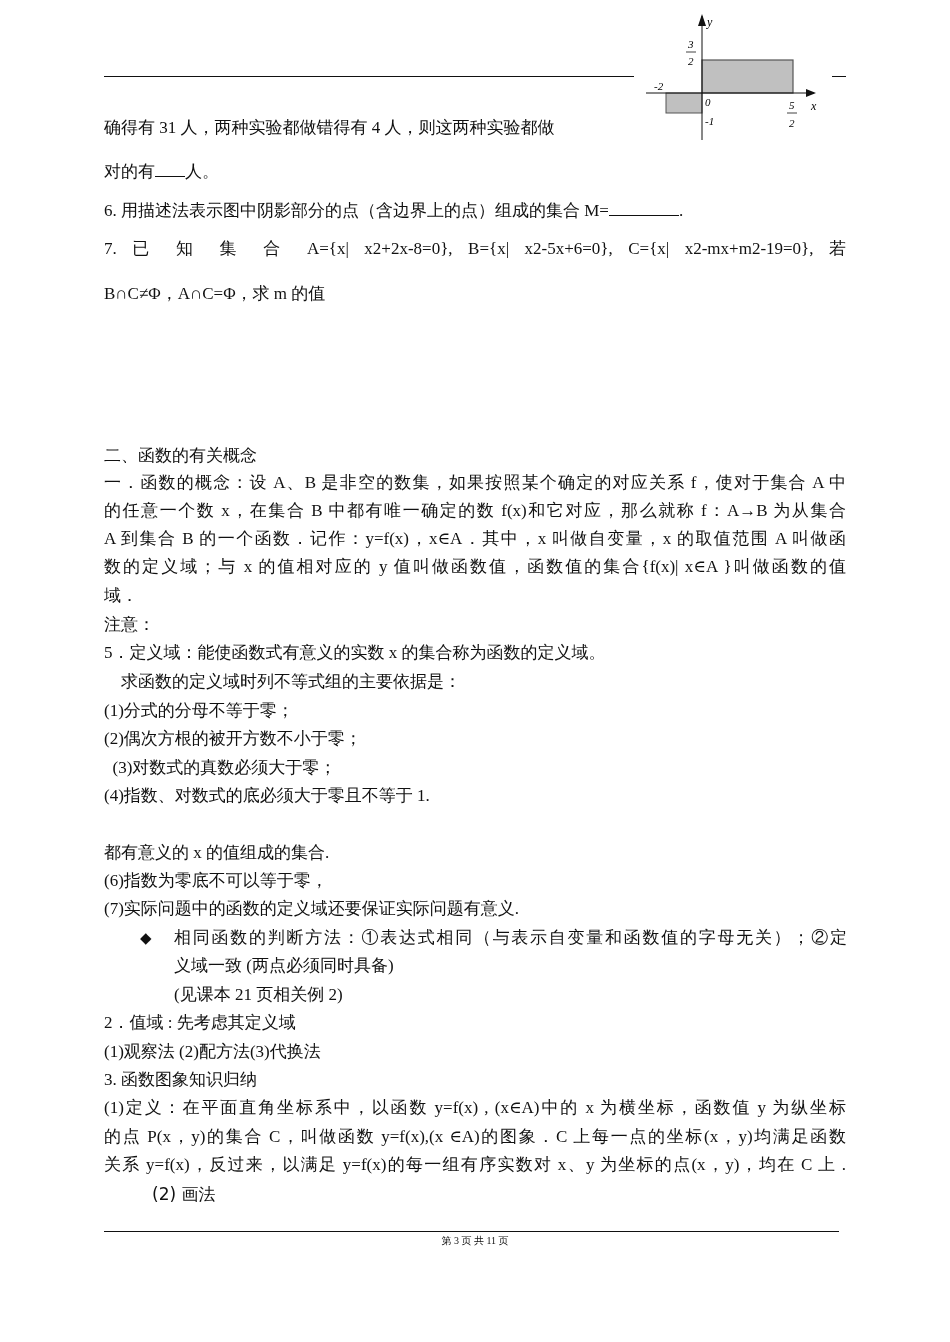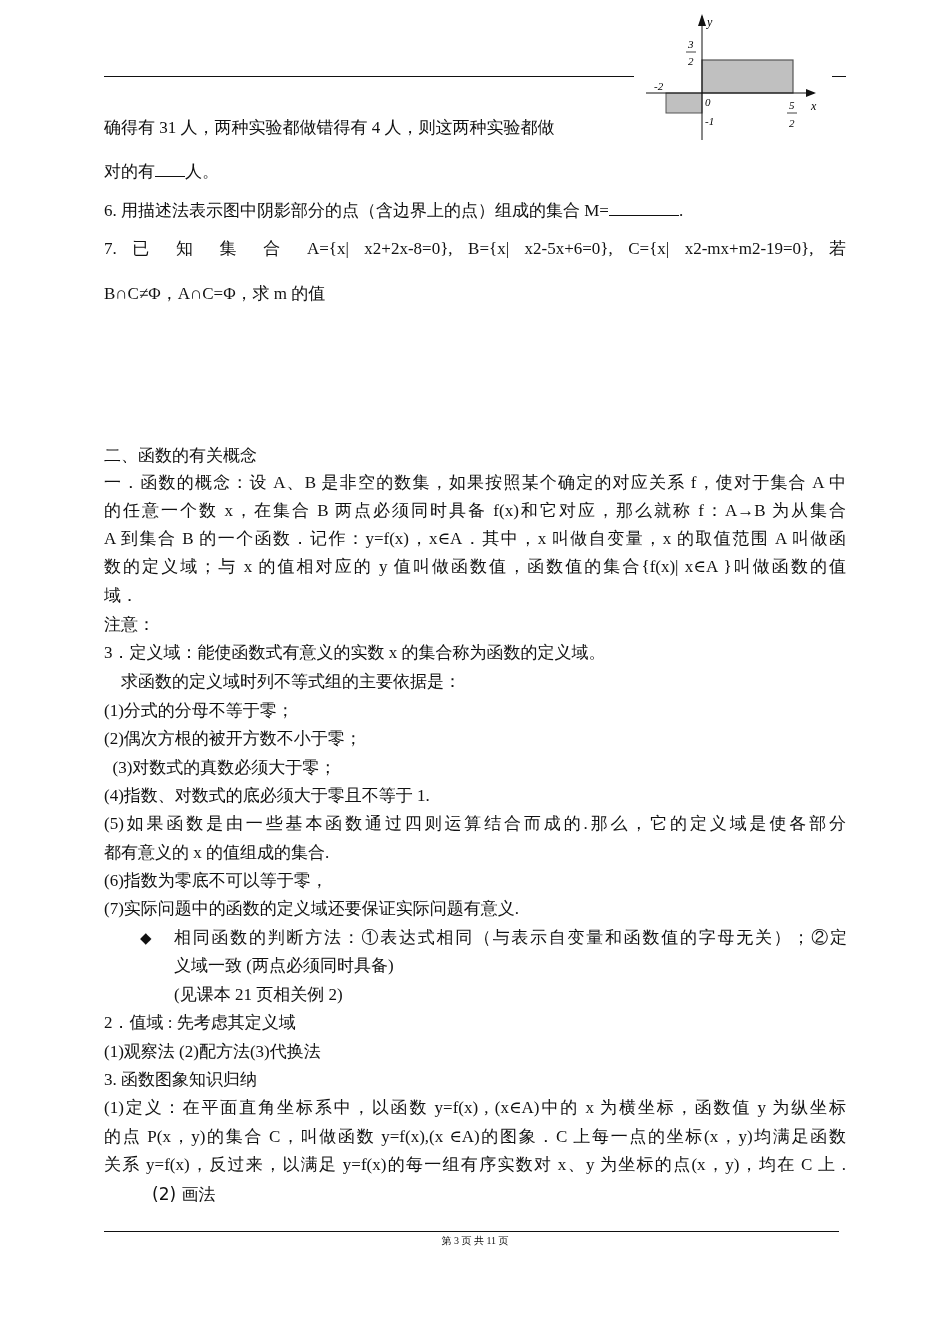--- a/index.html
+++ b/index.html
@@ -62,34 +62,33 @@
   <div class="line" style="top:199px;">
     <span>6. 用描述法表示图中阴影部分的点（含边界上的点）组成的集合 M=</span><span class="blank" style="width:70px;"></span><span>.</span>
   </div>
 
   <div class="line justify" style="top:238px;">7. 已 知 集 合  A={x|  x2+2x-8=0}, B={x|  x2-5x+6=0}, C={x|  x2-mx+m2-19=0},  若</div>
   <div class="line" style="top:283px;">B∩C≠Φ，A∩C=Φ，求 m 的值</div>
 
   <div class="line" style="top:445px;">二、函数的有关概念</div>
 
   <div class="line justify" style="top:472px;">一．函数的概念：设 A、B 是非空的数集，如果按照某个确定的对应关系 f，使对于集合 A 中</div>
-  <div class="line justify" style="top:500px;">的任意一个数 x，在集合 B 两点必须同时具备 f(x)和它对应，那么就称 f：A→B 为从集合</div>
+  <div class="line justify" style="top:500px;">的任意一个数 x，在集合 B 中都有唯一确定的数 f(x)和它对应，那么就称 f：A→B 为从集合</div>
   <div class="line justify" style="top:528px;">A 到集合 B 的一个函数．记作：y=f(x)，x∈A．其中，x 叫做自变量，x 的取值范围 A 叫做函</div>
   <div class="line justify" style="top:556px;">数的定义域；与 x 的值相对应的 y 值叫做函数值，函数值的集合{f(x)| x∈A }叫做函数的值</div>
   <div class="line" style="top:585px;">域．</div>
 
   <div class="line" style="top:614px;">注意：</div>
-  <div class="line" style="top:642px;">3．定义域：能使函数式有意义的实数 x 的集合称为函数的定义域。</div>
+  <div class="line" style="top:642px;">5．定义域：能使函数式有意义的实数 x 的集合称为函数的定义域。</div>
   <div class="line" style="top:671px;margin-left:17px;">求函数的定义域时列不等式组的主要依据是：</div>
 
   <div class="line" style="top:700px;">(1)分式的分母不等于零；</div>
   <div class="line" style="top:728px;">(2)偶次方根的被开方数不小于零；</div>
   <div class="line" style="top:757px; white-space:pre;">  (3)对数式的真数必须大于零；</div>
   <div class="line" style="top:785px;">(4)指数、对数式的底必须大于零且不等于 1.</div>
-  <div class="line justify" style="top:813px;">(5)如果函数是由一些基本函数通过四则运算结合而成的.那么，它的定义域是使各部分</div>
   <div class="line" style="top:842px;">都有意义的 x 的值组成的集合.</div>
   <div class="line" style="top:870px;">(6)指数为零底不可以等于零，</div>
   <div class="line" style="top:898px;">(7)实际问题中的函数的定义域还要保证实际问题有意义.</div>
 
   <div class="bullet-row" style="top:927px; width:707px;">
     <span class="bullet">◆</span>
     <div style="position:absolute; left:34px; top:0; width:673px; text-align:justify; text-align-last:justify;">相同函数的判断方法：①表达式相同（与表示自变量和函数值的字母无关）；②定</div>
   </div>
   <div class="bullet-row" style="top:955px; left:174px;">义域一致 (两点必须同时具备)</div>
   <div class="bullet-row" style="top:984px; left:174px;">(见课本 21 页相关例 2)</div>

